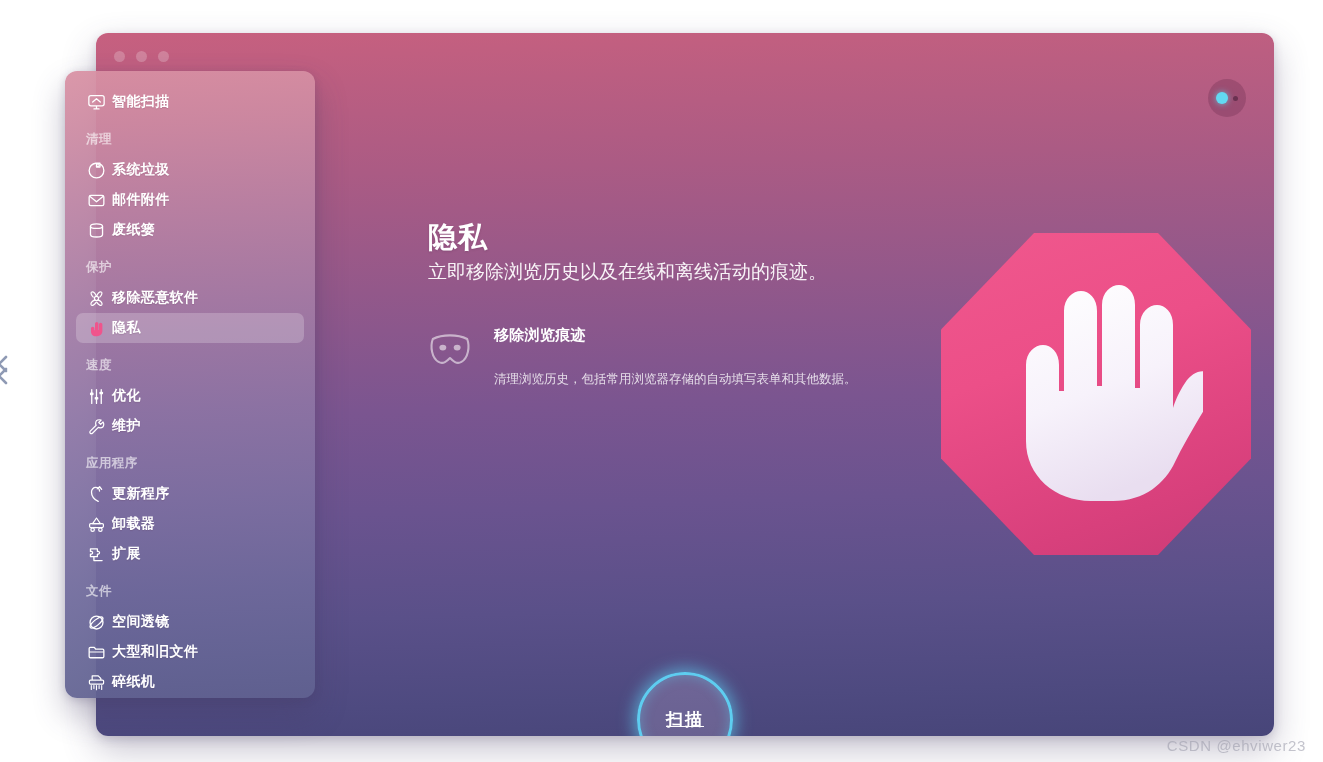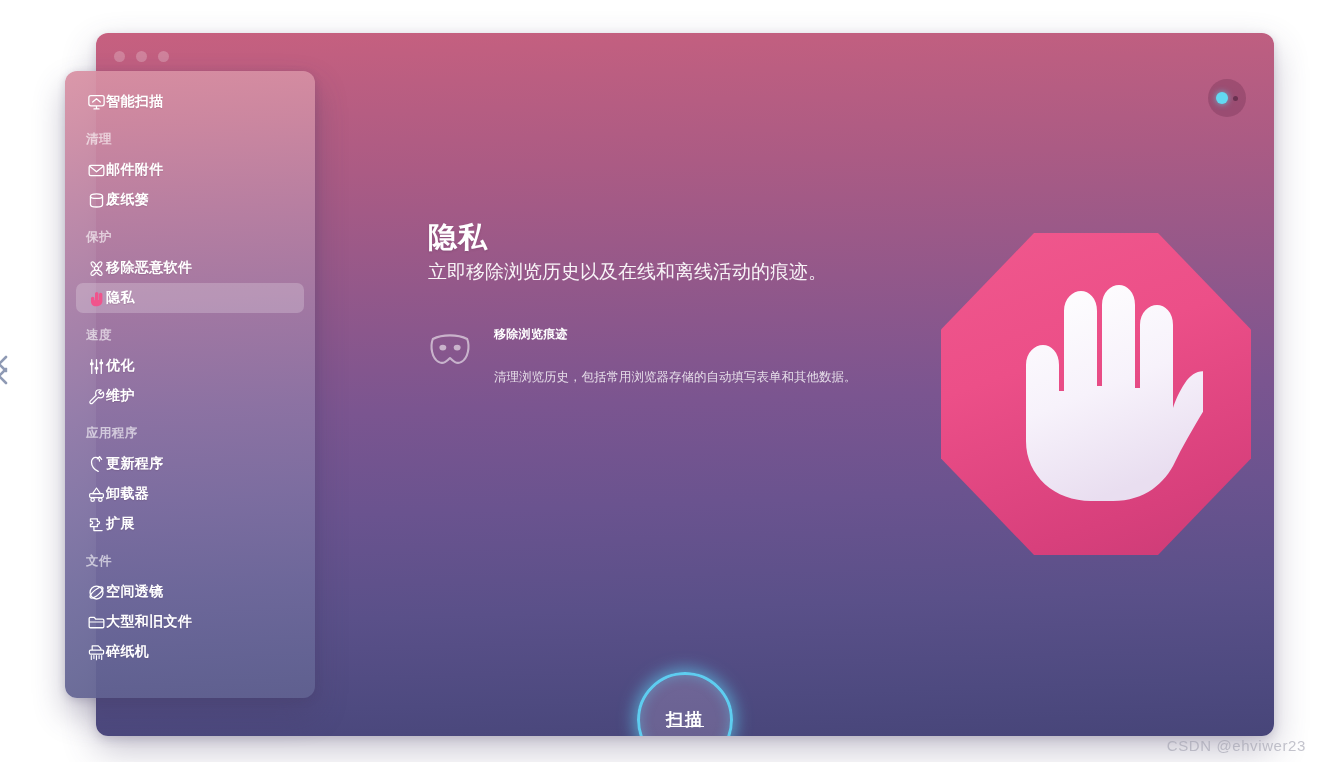--- a/index.html
+++ b/index.html
@@ -60,21 +60,21 @@
   .feature-list{ margin-top:38px; }
   .feature{
     display:flex; gap:22px; margin-bottom:36px; align-items:flex-start;
   }
   .feature .f-icon{
     flex:0 0 44px; width:44px; height:44px; margin-top:4px;
     display:flex; align-items:center; justify-content:center;
     opacity:.55;
   }
   .feature .f-body{ flex:1 1 auto; padding-top:2px; }
-  .f-title{ font-size:12px; font-weight:bold; color:#ffffff; letter-spacing:.3px; }
+  .f-title{ font-size:15px; font-weight:bold; color:#ffffff; letter-spacing:.3px; }
   .f-desc{ margin-top:24px; font-size:12.5px; line-height:1.72; color:rgba(255,255,255,.80); }
 
   
   .hero{
     position:absolute; left:845px; top:200px; width:315px; height:330px;
   }
   .octagon{
     position:absolute; left:0; top:0; width:310px; height:322px;
     background:linear-gradient(160deg,#f0588d 0%, #ec4f88 38%, #d8407c 80%, #cb3b76 100%);
     clip-path:polygon(30% 0%,70% 0%,100% 30%,100% 70%,70% 100%,30% 100%,0% 70%,0% 30%);
@@ -115,21 +115,21 @@
        rgba(110,105,155,.93) 82%,
        rgba(100,100,148,.93) 94%,
        rgba(96,97,144,.93) 100%);
     box-shadow:0 16px 32px rgba(70,60,100,.33), 0 2px 8px rgba(70,60,100,.20);
     padding:16px 11px 0 11px;
     overflow:hidden;
   }
   .nav-item{
     display:flex; align-items:center; height:30px; padding:0 10px;
     border-radius:7px; margin-bottom:0px;
-    gap:0; cursor:default;
+    gap:6px; cursor:default;
   }
   .nav-item.selected{ background:rgba(255,255,255,.22); }
   .nav-icon{
     flex:0 0 20px; width:20px; height:20px;
     display:flex; align-items:center; justify-content:center;
   }
   .nav-label{
     font-size:14px; color:#ffffff; font-weight:bold; letter-spacing:.4px;
     text-shadow:0 1px 1px rgba(90,50,80,.18);
   }
@@ -253,20 +253,30 @@
           <path d="M6.5 9.5 L11 5.5 L15.5 9.5" fill="none" stroke="#fff" stroke-width="1.5" stroke-linecap="round" stroke-linejoin="round"></path>
           <path d="M8 17.5 L14 17.5" stroke="#fff" stroke-width="1.5" stroke-linecap="round"></path>
           <path d="M11 14 L11 17.5" stroke="#fff" stroke-width="1.5"></path>
         </svg>
       </span>
       <span class="nav-label">智能扫描</span>
     </div>
 
     <div class="nav-group">清理</div>
 
+    <div class="nav-item">
+      <span class="nav-icon">
+        <svg viewBox="0 0 22 22" width="19" height="19">
+          <path d="M11 2.5 C16 2.5, 19.5 6, 19.5 11 C19.5 16, 16 19.5, 11 19.5
+                   C6 19.5, 2.5 16, 2.5 11 C2.5 6.5, 6 3, 10 2.6 L15 2.6 L15 7 L11 7 Z" fill="none" stroke="#fff" stroke-width="1.5" stroke-linejoin="round"></path>
+          <circle cx="12.6" cy="4.8" r="1.5" fill="none" stroke="#fff" stroke-width="1.3"></circle>
+        </svg>
+      </span>
+      <span class="nav-label">系统垃圾</span>
+    </div>
 
     <div class="nav-item">
       <span class="nav-icon">
         <svg viewBox="0 0 22 22" width="19" height="19">
           <rect x="2.5" y="5" width="17" height="12" rx="2" fill="none" stroke="#fff" stroke-width="1.5"></rect>
           <path d="M3.5 6.5 L11 12.5 L18.5 6.5" fill="none" stroke="#fff" stroke-width="1.5" stroke-linecap="round" stroke-linejoin="round"></path>
         </svg>
       </span>
       <span class="nav-label">邮件附件</span>
     </div>

